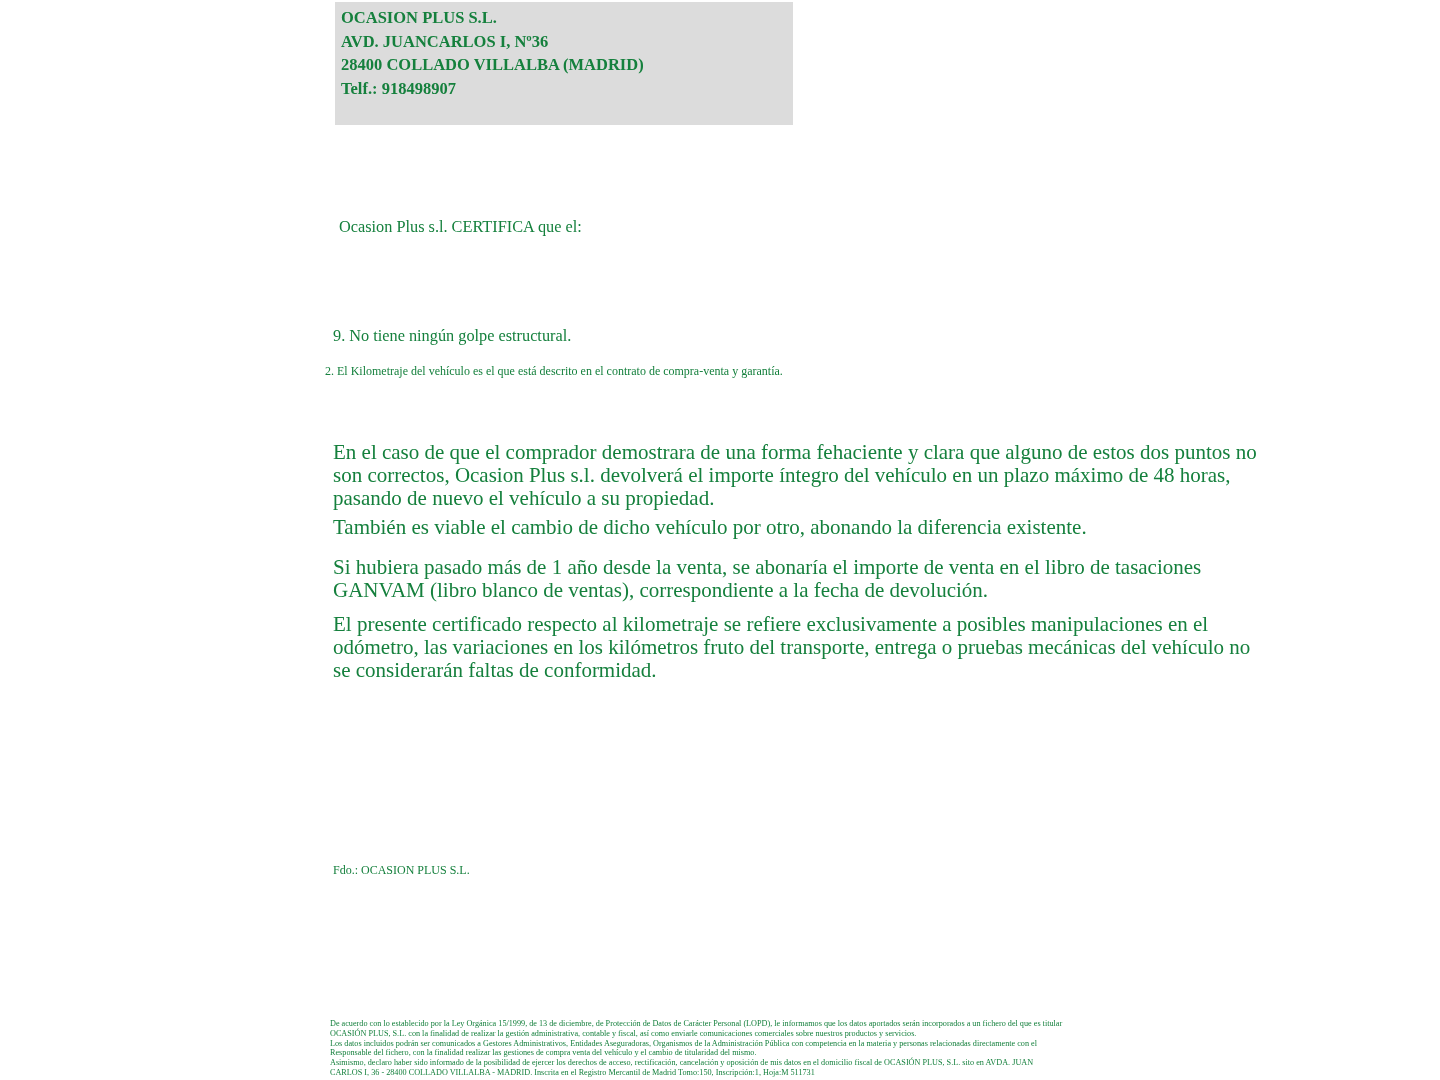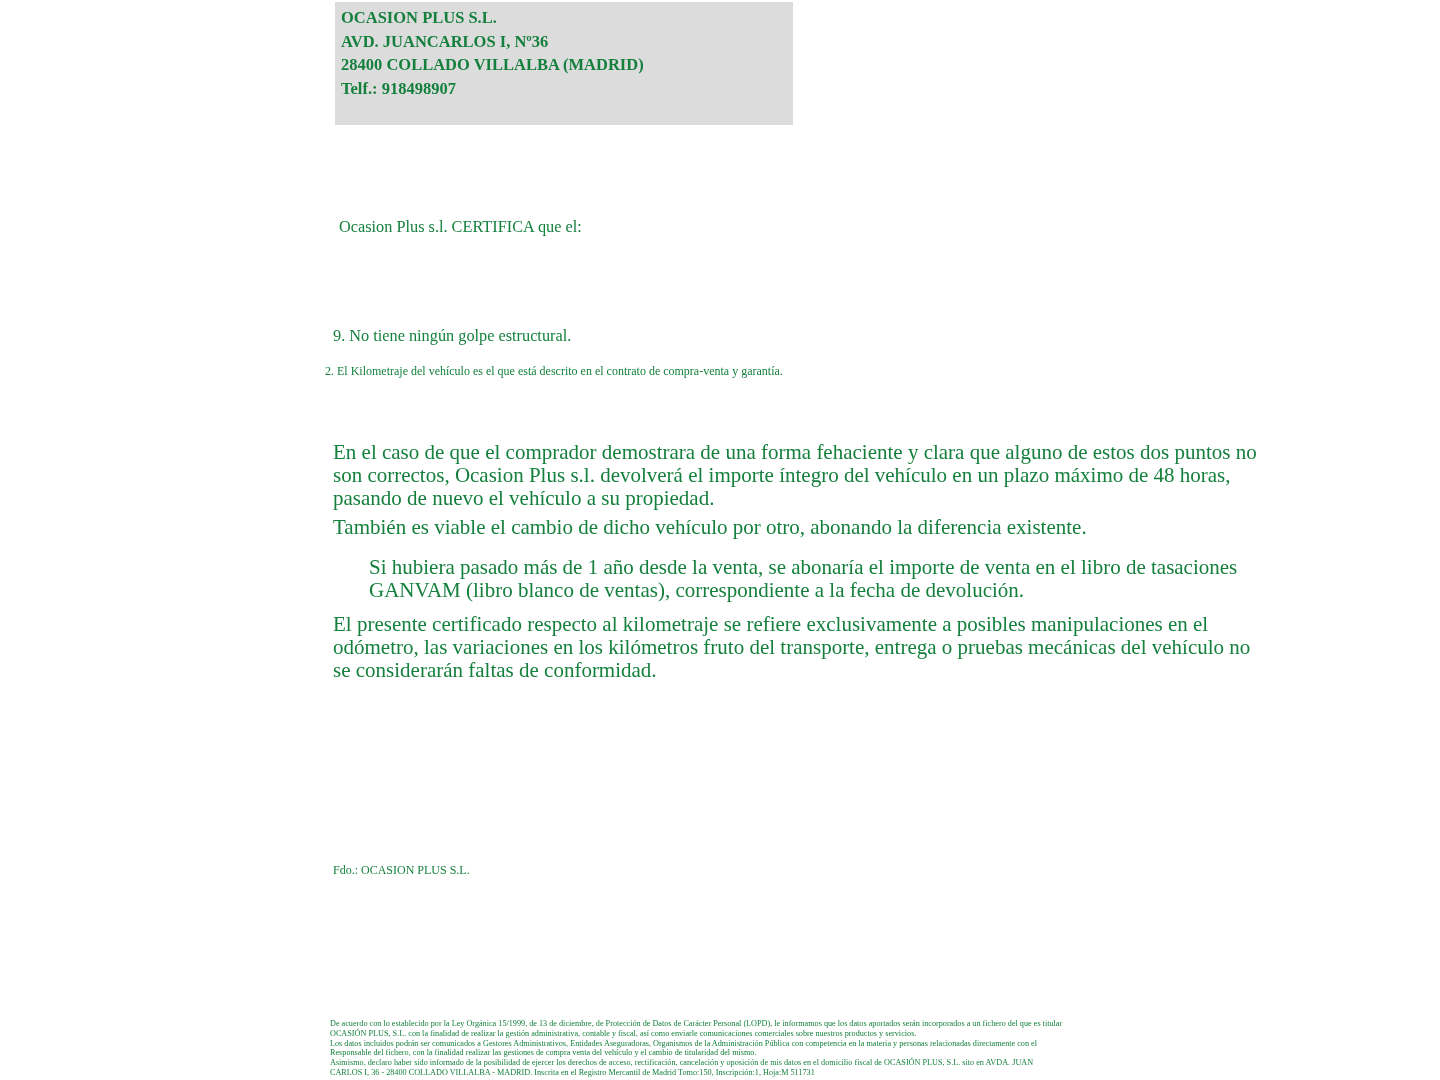--- a/index.html
+++ b/index.html
@@ -79,21 +79,21 @@
   }
   .para {
     position: absolute;
     left: 333px;
     font-size: 21px;
     line-height: 23px;
     white-space: pre-line;
   }
   .para-1 { top: 441px; }
   .para-2 { top: 516px; }
-  .para-3 { top: 556px; margin-left: 36px; }
+  .para-3 { top: 556px; }
   .para-4 { top: 613px; }
   .signature {
     position: absolute;
     left: 333px;
     top: 863px;
     font-size: 12px;
     white-space: nowrap;
   }
   .legal {
     position: absolute;

